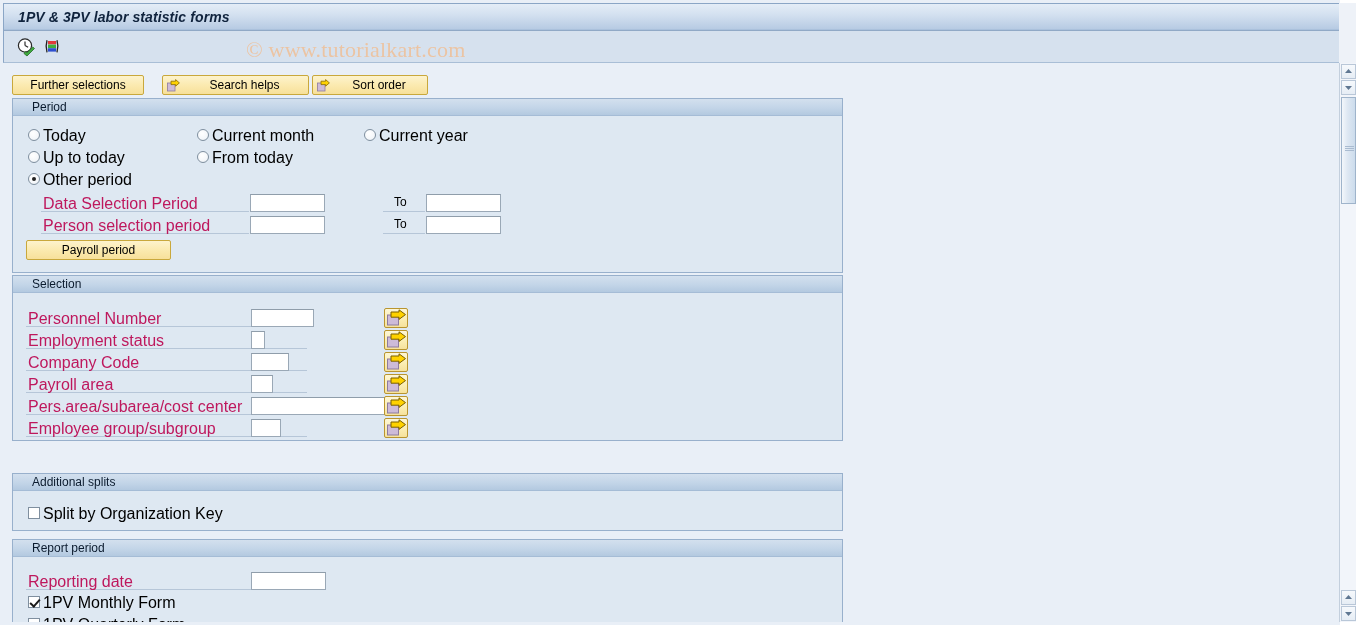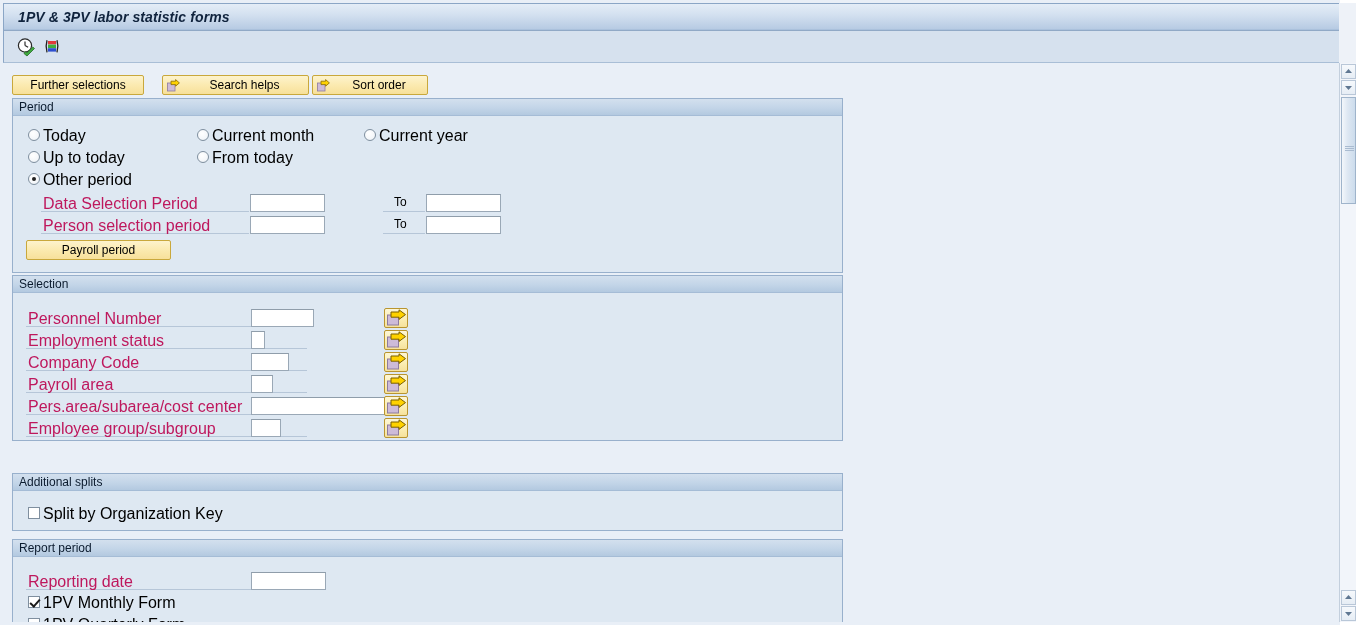--- a/index.html
+++ b/index.html
@@ -63,21 +63,21 @@
   
   .group{
     position:absolute;left:9px;width:831px;
     border:1px solid #98b0cc;box-sizing:border-box;
     background:#dee8f2;
   }
   .group-hdr{
     height:17px;line-height:16px;
     background:linear-gradient(to bottom,#d3e0ee 0%,#c3d5e8 55%,#b3c9e0 100%);
     border-bottom:1px solid #a5bcd6;
-    padding-left:6px;font-size:12px;color:#0b1b2e;
+    padding-left:19px;font-size:12px;color:#0b1b2e;
     box-sizing:border-box;white-space:nowrap;
   }
   .group-body{position:relative;}
 
   
   .radio{
     position:absolute;width:12px;height:12px;border-radius:50%;
     border:1px solid #7f8f9f;
     background:radial-gradient(circle at 40% 35%,#ffffff 0%,#f4f7fa 60%,#dfe6ee 100%);
     box-sizing:border-box;cursor:pointer;
@@ -177,20 +177,21 @@
       <svg width="20" height="20" viewBox="0 0 20 20">
         <rect x="6" y="4" width="8" height="3.4" fill="#e03a3a"></rect>
         <rect x="6" y="7.6" width="8" height="3.4" fill="#3fae3f"></rect>
         <rect x="6" y="11.2" width="8" height="3.4" fill="#2d4fd0"></rect>
         <path d="M5 3.2 Q3.2 9.3 5 15.4" fill="none" stroke="#222" stroke-width="1.3"></path>
         <path d="M15 3.2 Q16.8 9.3 15 15.4" fill="none" stroke="#222" stroke-width="1.3"></path>
       </svg>
     </div>
   </div>
 
+  <div class="watermark">© www.tutorialkart.com</div>
 
   <div class="hdr-scroll"></div>
 
   <div class="content">
 
     <div class="btnrow">
       <div class="sapbtn" style="left:0px;width:132px;">
         <span class="lbl">Further selections</span>
       </div>
       <div class="sapbtn with-icon" style="left:150px;width:147px;">

